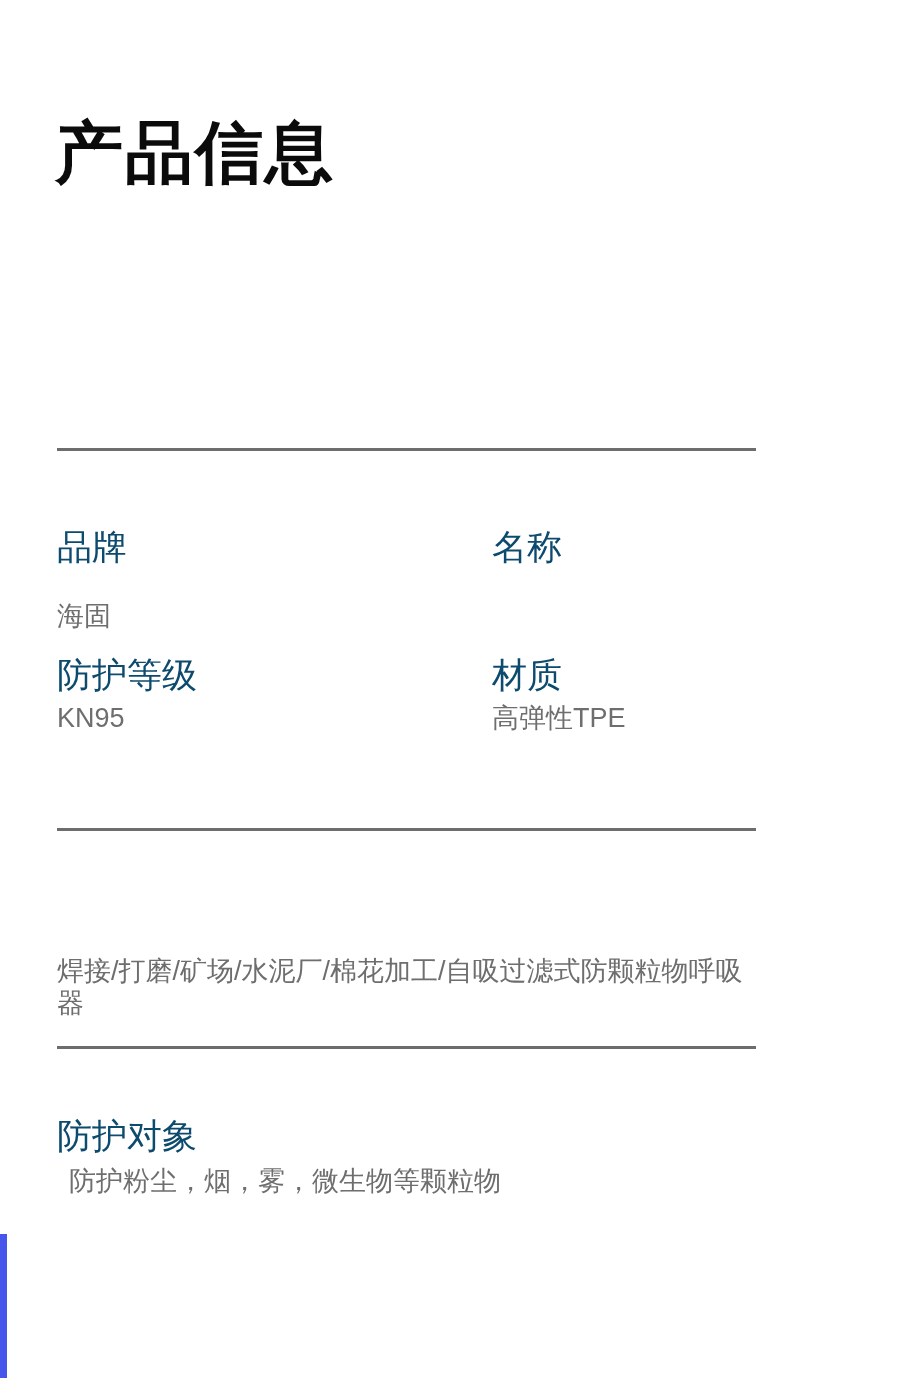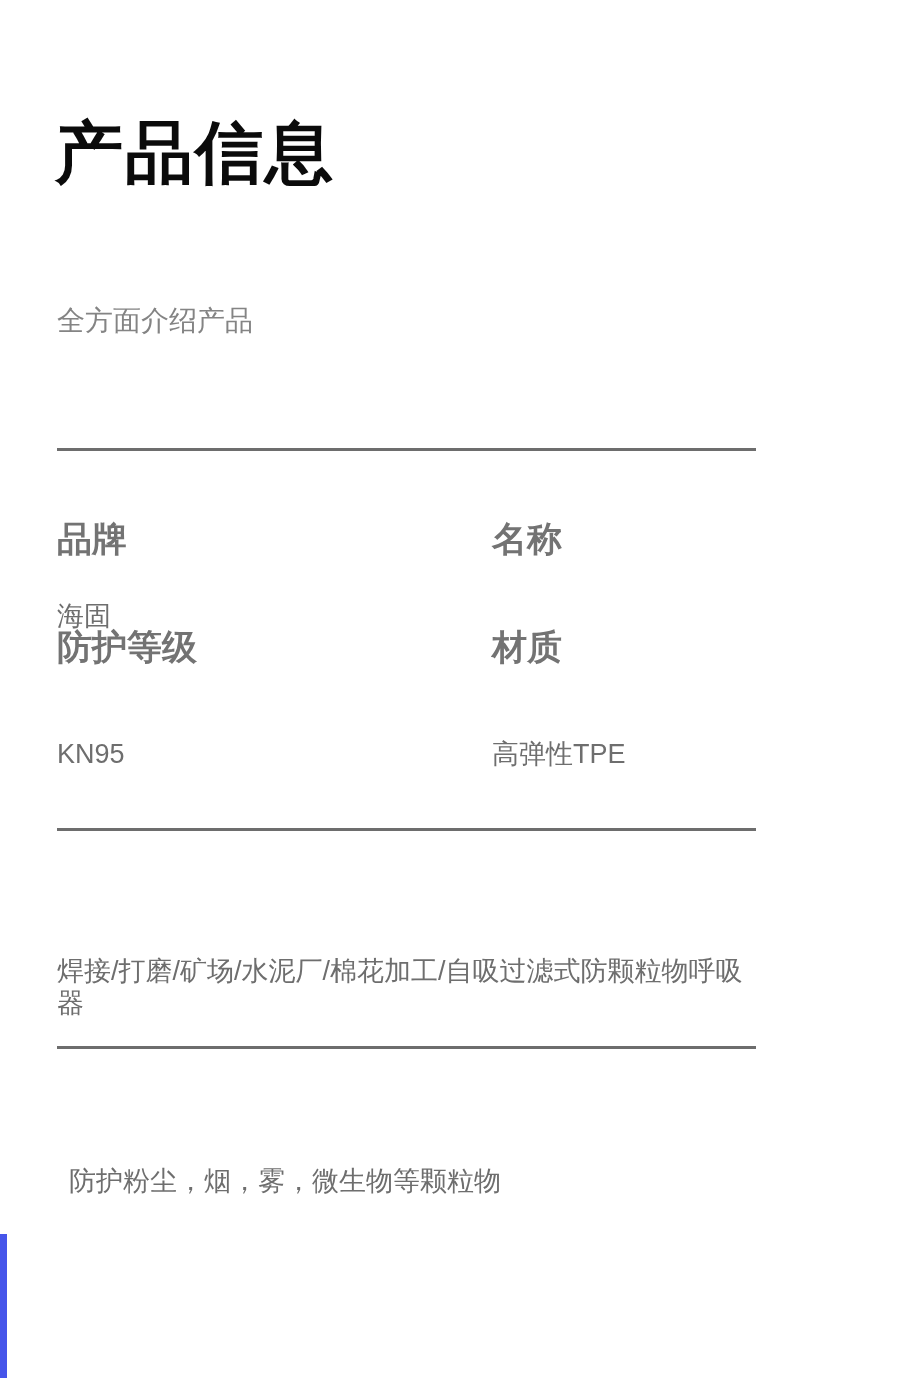--- a/index.html
+++ b/index.html
@@ -71,38 +71,39 @@
     border: none;
   }
   .divider-1 { top: 448px; }
   .divider-2 { top: 828px; }
   .divider-3 { top: 1046px; }
 
   .spec-label, .section-title {
     position: absolute;
     font-size: 35px;
     line-height: 1.1;
-    font-weight: 700;
-    color: #737373;
+    font-weight: 400;
+    color: #0c4a6e;
+    margin-top: 8px;
   }
   .spec-value, .section-content {
     position: absolute;
     font-size: 27px;
     line-height: 1.2;
     font-weight: 400;
     color: #6e6e6e;
   }
 
   .col-left  { left: 57px; }
   .col-right { left: 492px; }
 
   .row1-label { top: 520px; }
   .row1-value { top: 600px; }
-  .row2-label { top: 628px; text-align: right; }
-  .row2-value { top: 738px; }
+  .row2-label { top: 648px; text-align: right; }
+  .row2-value { top: 702px; }
 
   .sec1-title   { top: 898px; }
   .sec1-content { top: 955px; }
   .sec2-title   { top: 1109px; }
   .sec2-content { top: 1165px; margin-left: 12px; }
 
   .accent-bar {
     position: absolute;
     left: 0;
     top: 1234px;
@@ -135,21 +136,20 @@
       <path d="M25 59 C40 54, 60 54, 75 59 C77 66, 73 74, 64 79 C55 83, 45 83, 36 79 C27 74, 23 66, 25 59 Z" stroke-width="3.5"></path>
 
       <path d="M26 63 C42 59, 58 59, 74 63" stroke-width="2.2"></path>
       <path d="M26 67 C42 63, 58 63, 74 67" stroke-width="2.2"></path>
       <path d="M27 71 C43 67, 57 67, 73 71" stroke-width="2.2"></path>
       <path d="M30 75 C44 72, 56 72, 70 75" stroke-width="2.2"></path>
       <path d="M35 79 C45 77, 55 77, 65 79" stroke-width="2.2"></path>
     </svg>
   </div>
 
-  <p class="page-subtitle">全方面介绍产品</p>
 
   <div class="deco">
     <span class="bar short"></span>
     <span class="bar long"></span>
     <span class="bar short"></span>
   </div>
 
   <hr class="divider divider-1">
 
   <div class="spec-label col-left  row1-label">品牌</div>
@@ -162,17 +162,18 @@
 
   <div class="spec-label col-right row2-label">材质</div>
   <div class="spec-value col-right row2-value">高弹性TPE</div>
 
   <hr class="divider divider-2">
 
   <div class="section-content col-left sec1-content">焊接/打磨/矿场/水泥厂/棉花加工/自吸过滤式防颗粒物呼吸器</div>
 
   <hr class="divider divider-3">
 
+  <div class="section-title   col-left sec2-title">防护对象</div>
   <div class="section-content col-left sec2-content">防护粉尘，烟，雾，微生物等颗粒物</div>
 
   <div class="accent-bar"></div>
 
 </div>
 
 </body></html>

